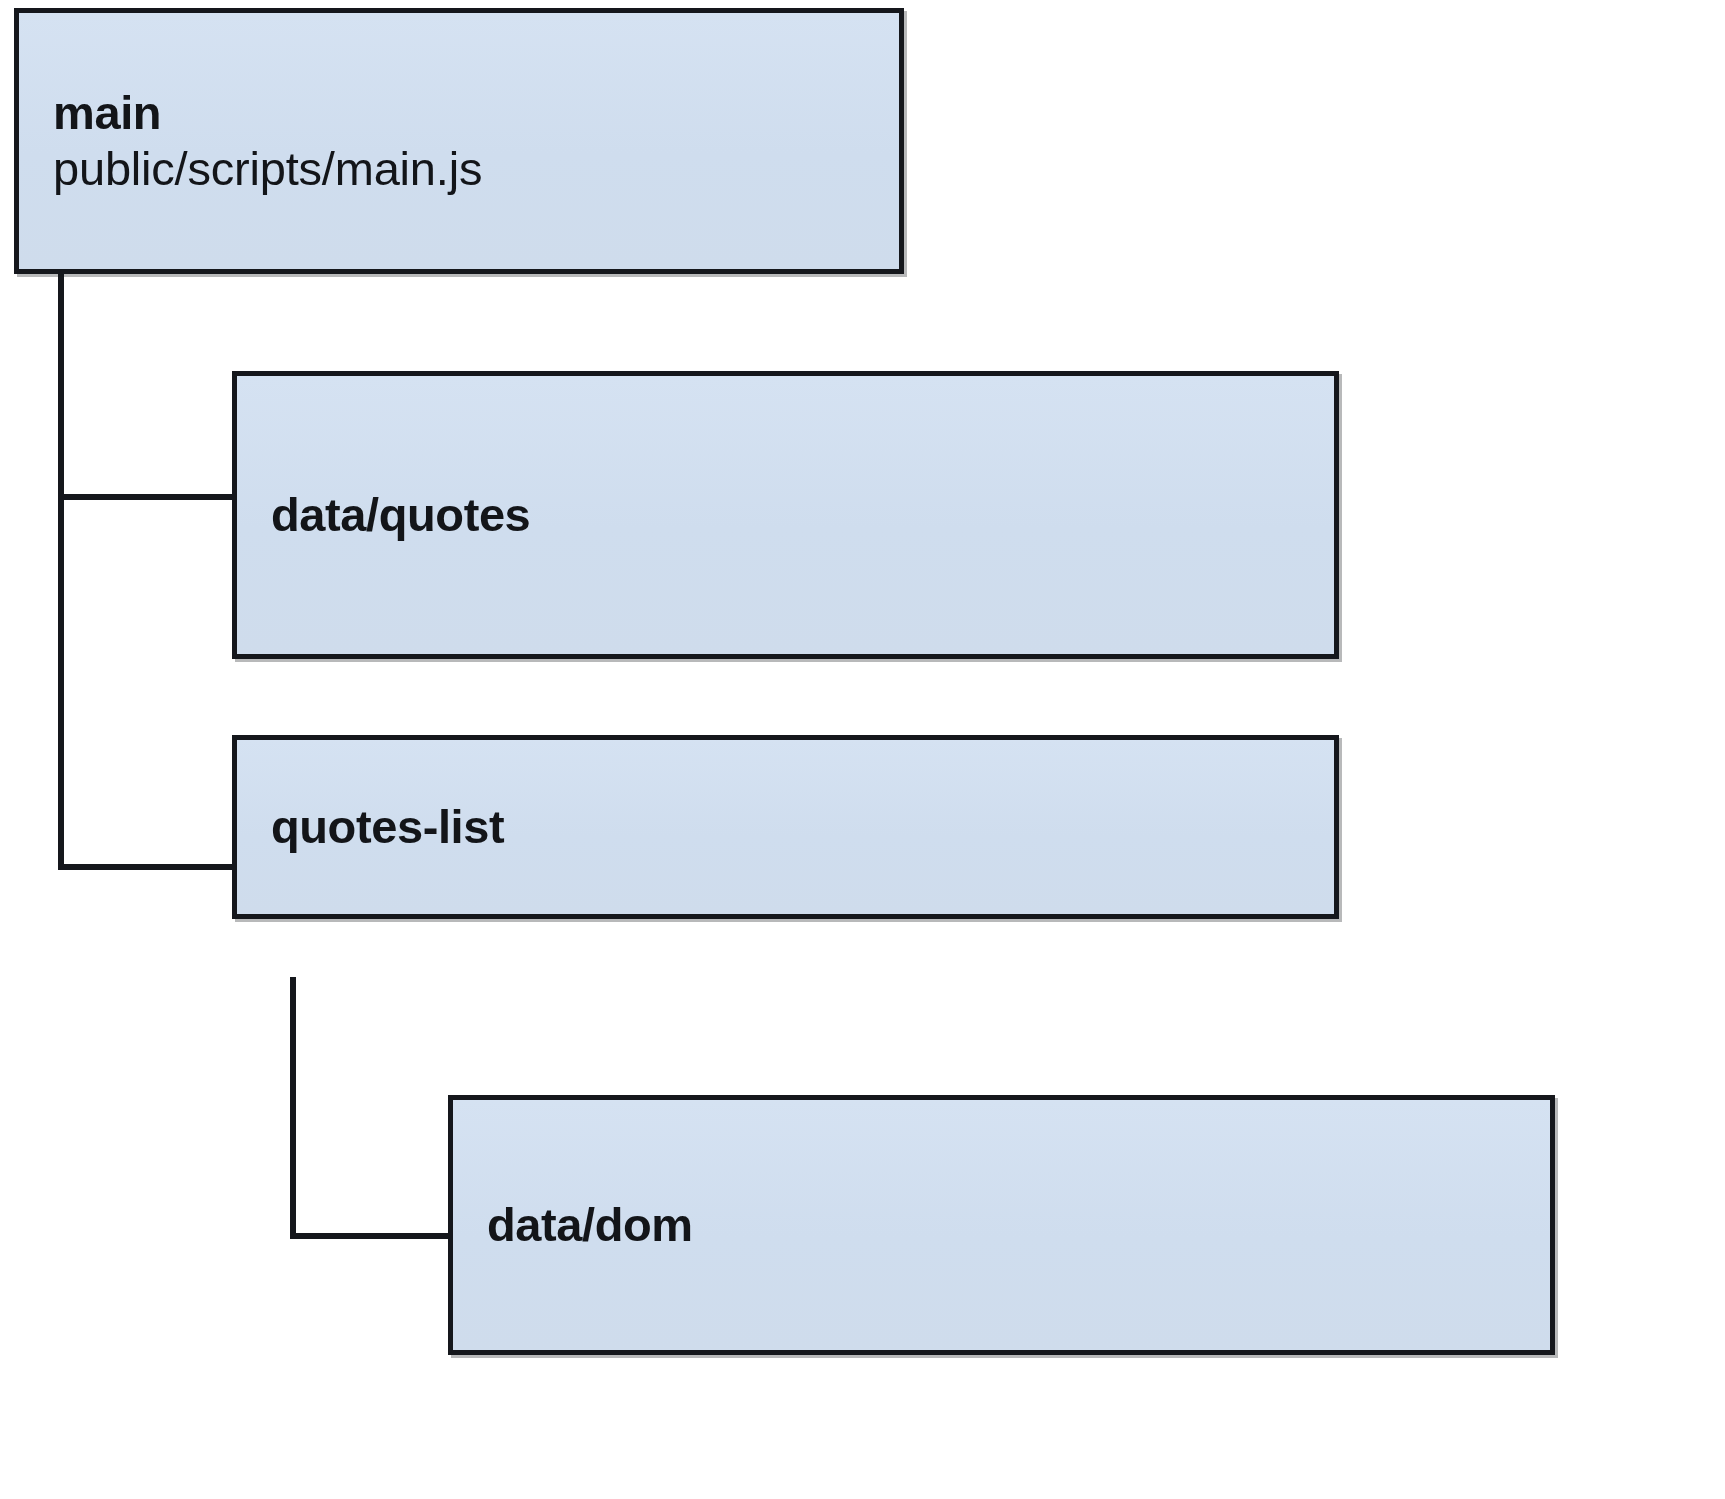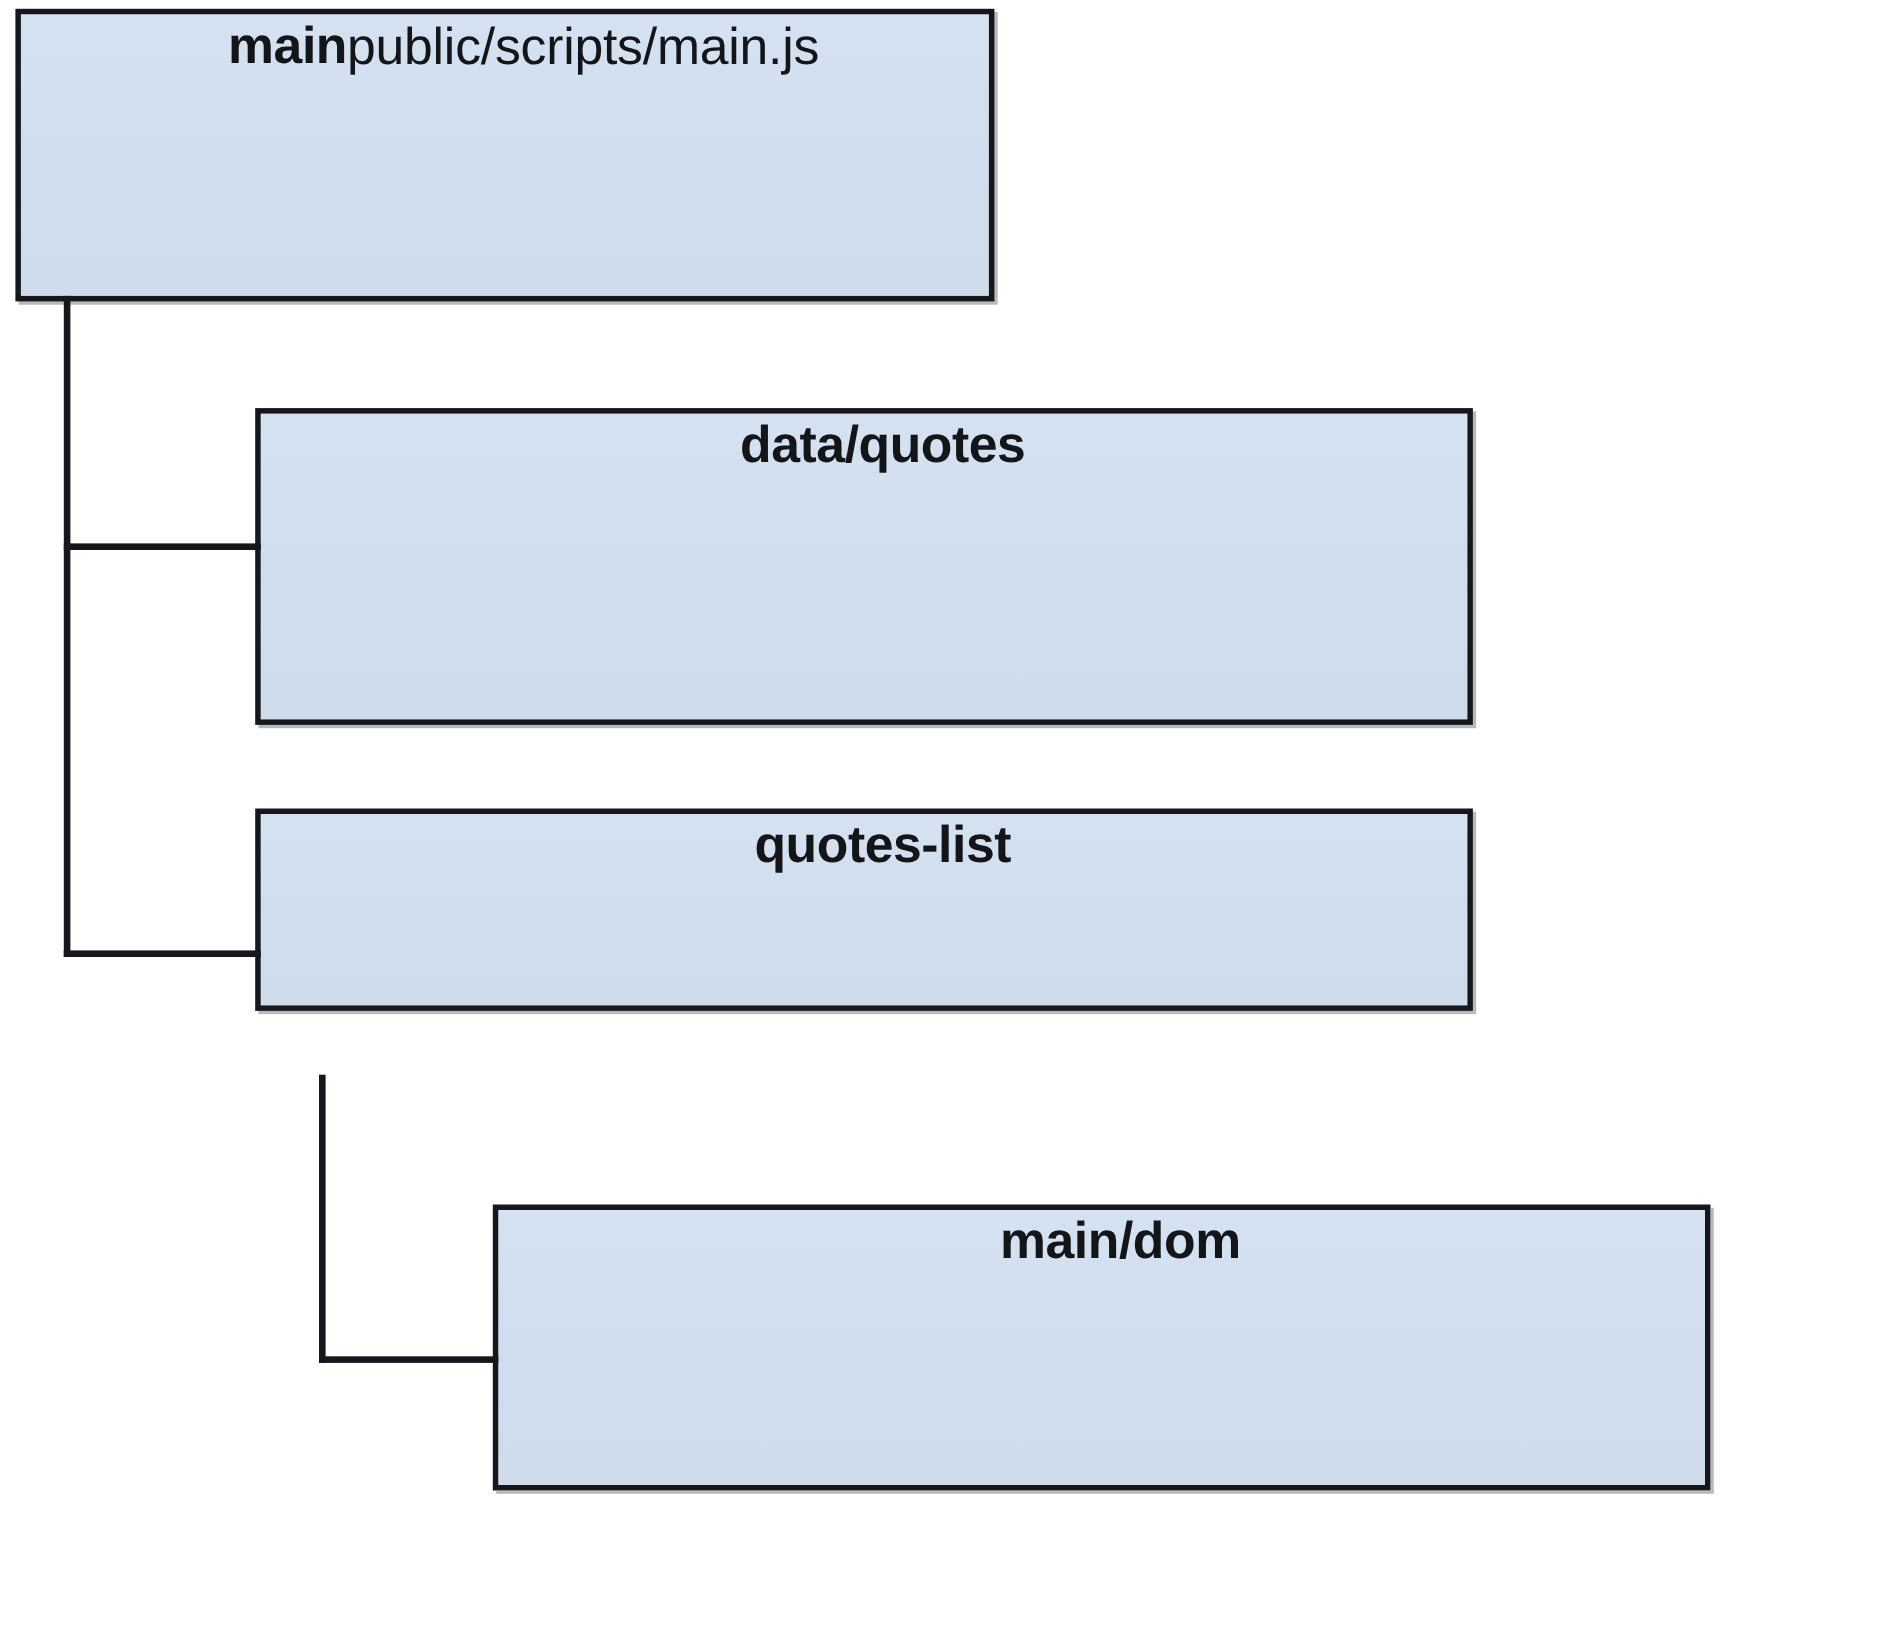--- a/index.html
+++ b/index.html
@@ -17,21 +17,21 @@
     background: #ffffff;
     overflow: hidden;
   }
   .module-box {
     position: absolute;
     box-sizing: border-box;
     background: linear-gradient(to bottom, #d5e2f2 0%, #cfddee 55%, #cfdcec 100%);
     border: 5px solid #15171c;
     box-shadow: 3px 3px 0 rgba(20,22,26,0.30);
     display: flex;
-    flex-direction: row;
+    flex-direction: column;
     justify-content: center;
     padding-left: 34px;
     z-index: 3;
   }
   .module-name {
     font-size: 47px;
     font-weight: bold;
     color: #131519;
     line-height: 1.18;
     letter-spacing: -0.4px;
@@ -90,16 +90,16 @@
 
   <div class="module-box" id="box-data-quotes">
     <div class="module-name">data/quotes</div>
   </div>
 
   <div class="module-box" id="box-quotes-list">
     <div class="module-name">quotes-list</div>
   </div>
 
   <div class="module-box" id="box-util-dom">
-    <div class="module-name">main/dom</div>
+    <div class="module-name">data/dom</div>
   </div>
 
 </div>
 
 </body></html>

